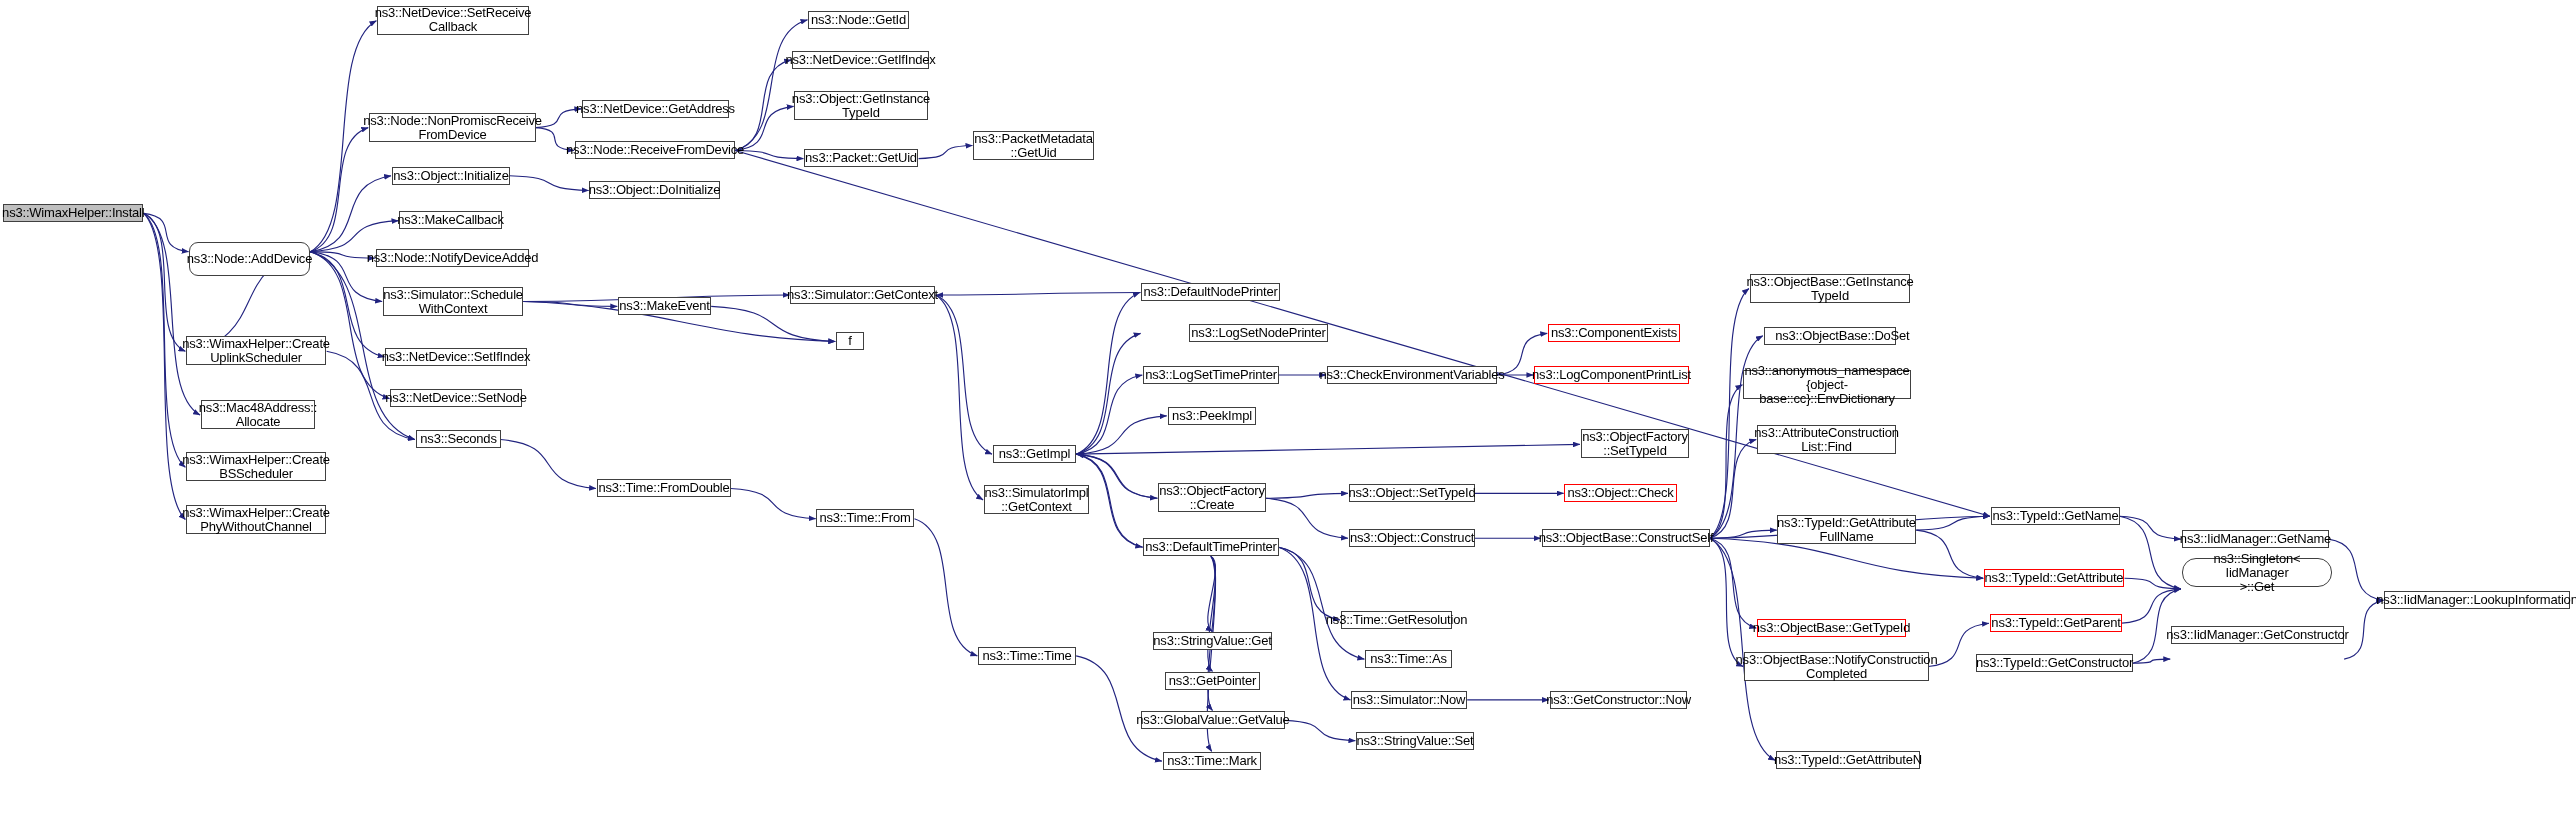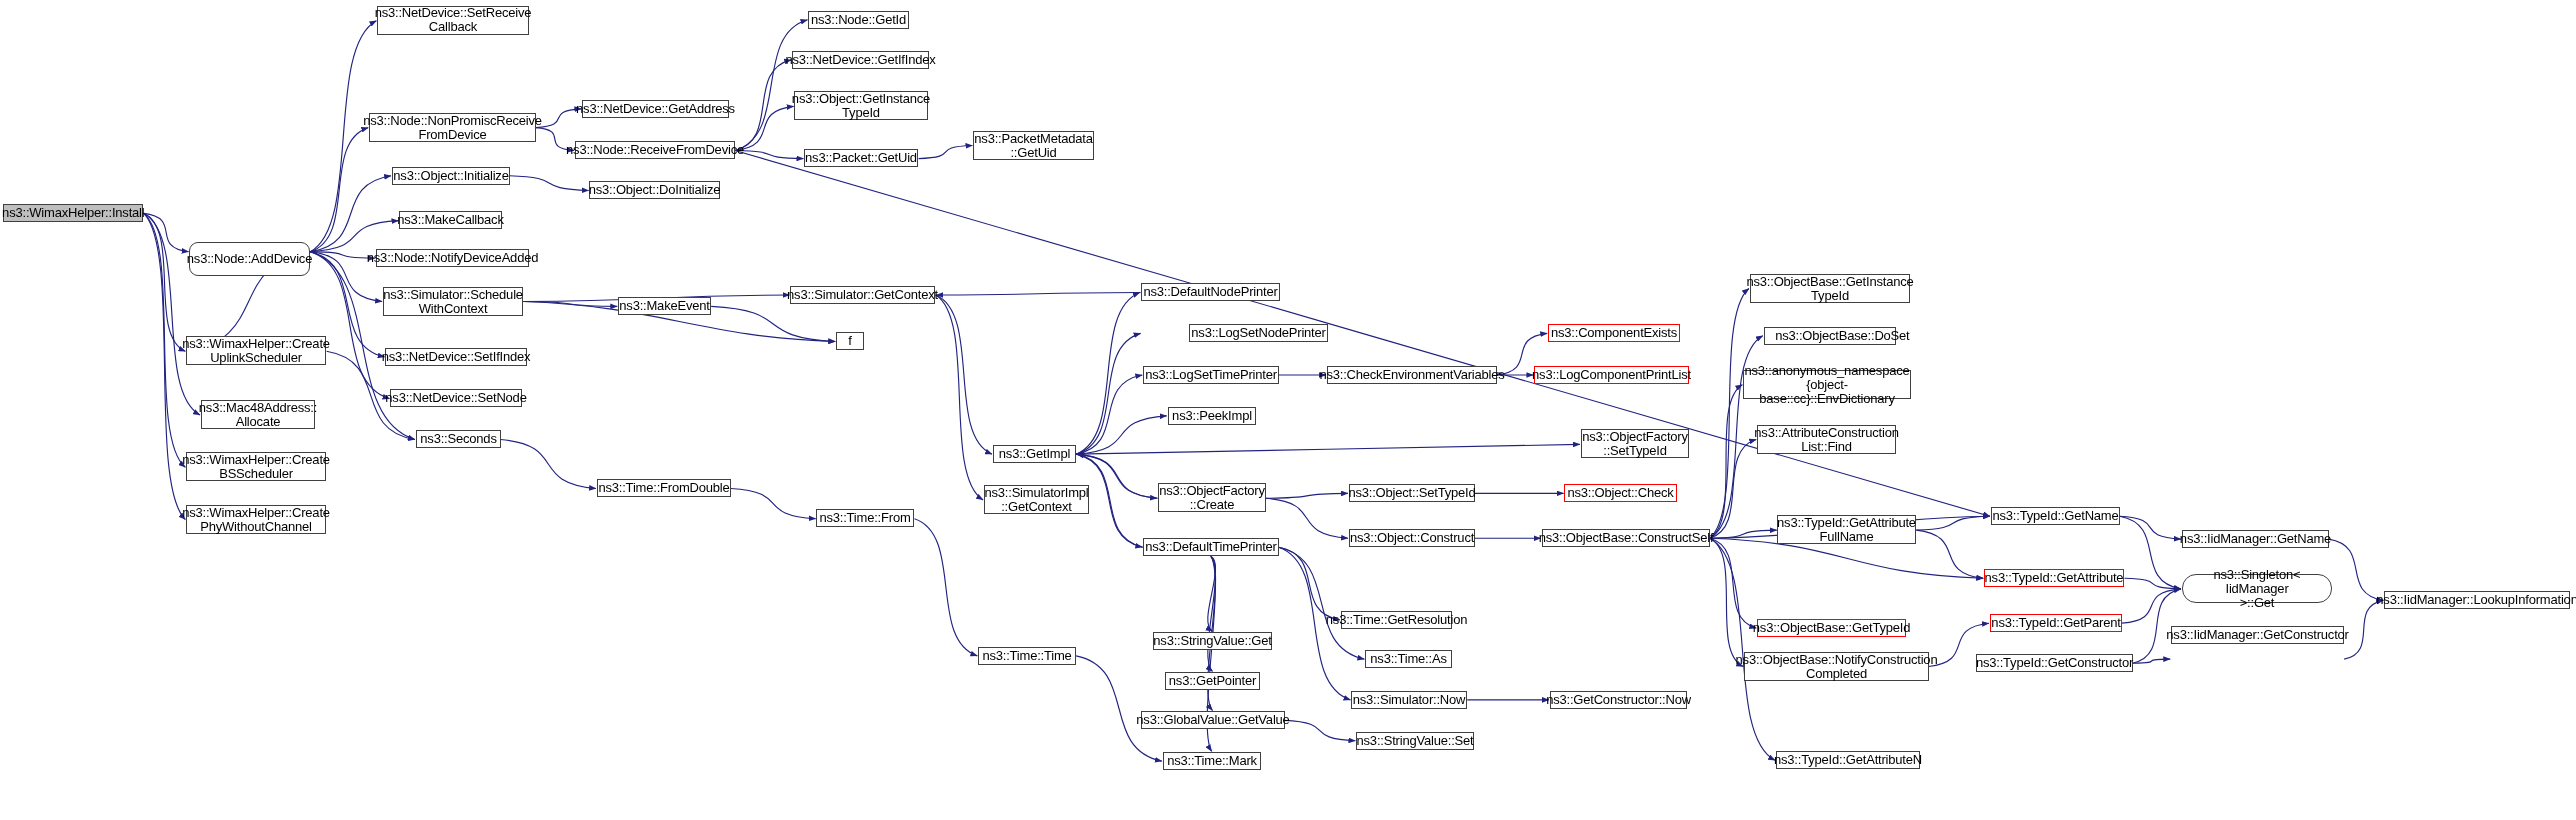--- a/index.html
+++ b/index.html
@@ -186,19 +186,19 @@
 FullName</div>
       <div class="node red" style="left: 1757px; top: 619px; width: 149px; height: 18px;">ns3::ObjectBase::GetTypeId</div>
       <div class="node" style="left: 1744px; top: 652px; width: 185px; height: 29px;">ns3::ObjectBase::NotifyConstruction
 Completed</div>
       <div class="node" style="left: 1776px; top: 751px; width: 144px; height: 18px;">ns3::TypeId::GetAttributeN</div>
       <div class="node" style="left: 1991px; top: 507px; width: 129px; height: 18px;">ns3::TypeId::GetName</div>
       <div class="node red" style="left: 1984px; top: 569px; width: 140px; height: 18px;">ns3::TypeId::GetAttribute</div>
       <div class="node red" style="left: 1990px; top: 614px; width: 132px; height: 18px;">ns3::TypeId::GetParent</div>
       <div class="node" style="left: 1976px; top: 654px; width: 157px; height: 18px;">ns3::TypeId::GetConstructor</div>
       <div class="node" style="left: 2182px; top: 530px; width: 147px; height: 18px;">ns3::IidManager::GetName</div>
-      <div class="node" style="left: 2182px; top: 574px; width: 150px; height: 29px; border-radius: 14px;">ns3::Singleton&lt; IidManager
+      <div class="node" style="left: 2182px; top: 558px; width: 150px; height: 29px; border-radius: 14px;">ns3::Singleton&lt; IidManager
 &gt;::Get</div>
       <div class="node" style="left: 2171px; top: 626px; width: 173px; height: 18px;">ns3::IidManager::GetConstructor</div>
       <div class="node" style="left: 2384px; top: 591px; width: 186px; height: 18px;">ns3::IidManager::LookupInformation</div>
     </div>
 </div>
 
 
 </body></html>

